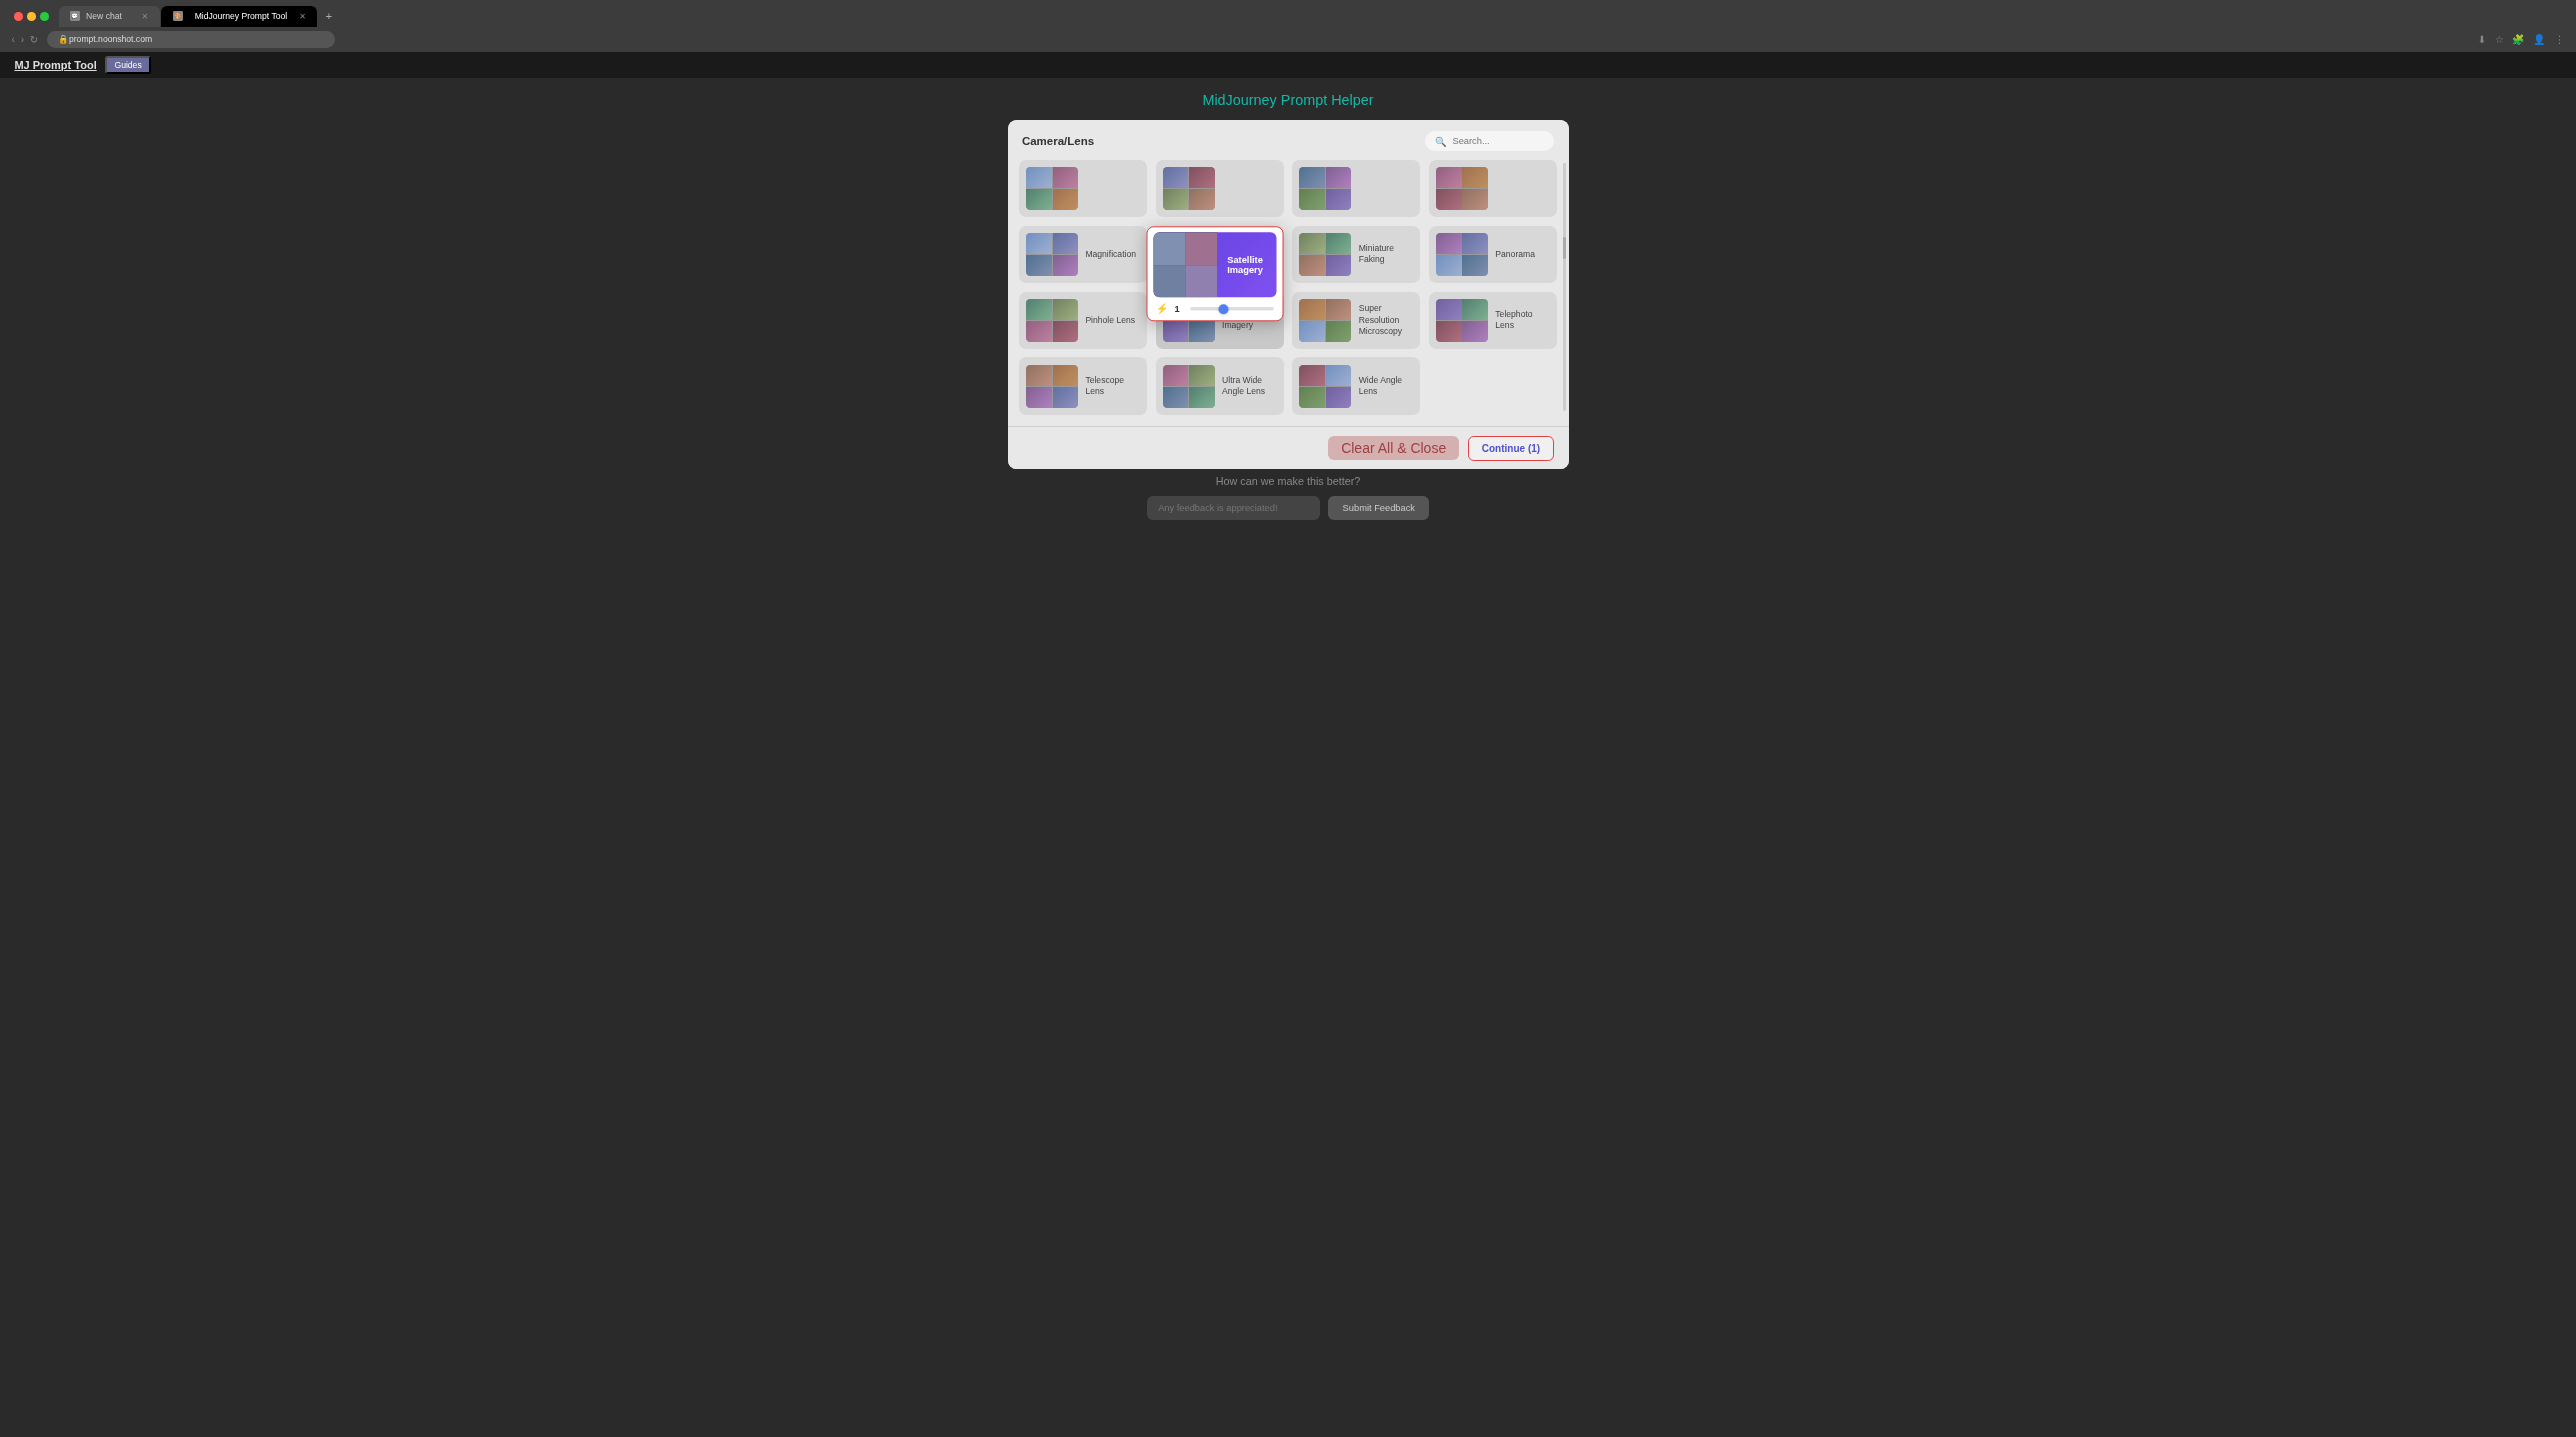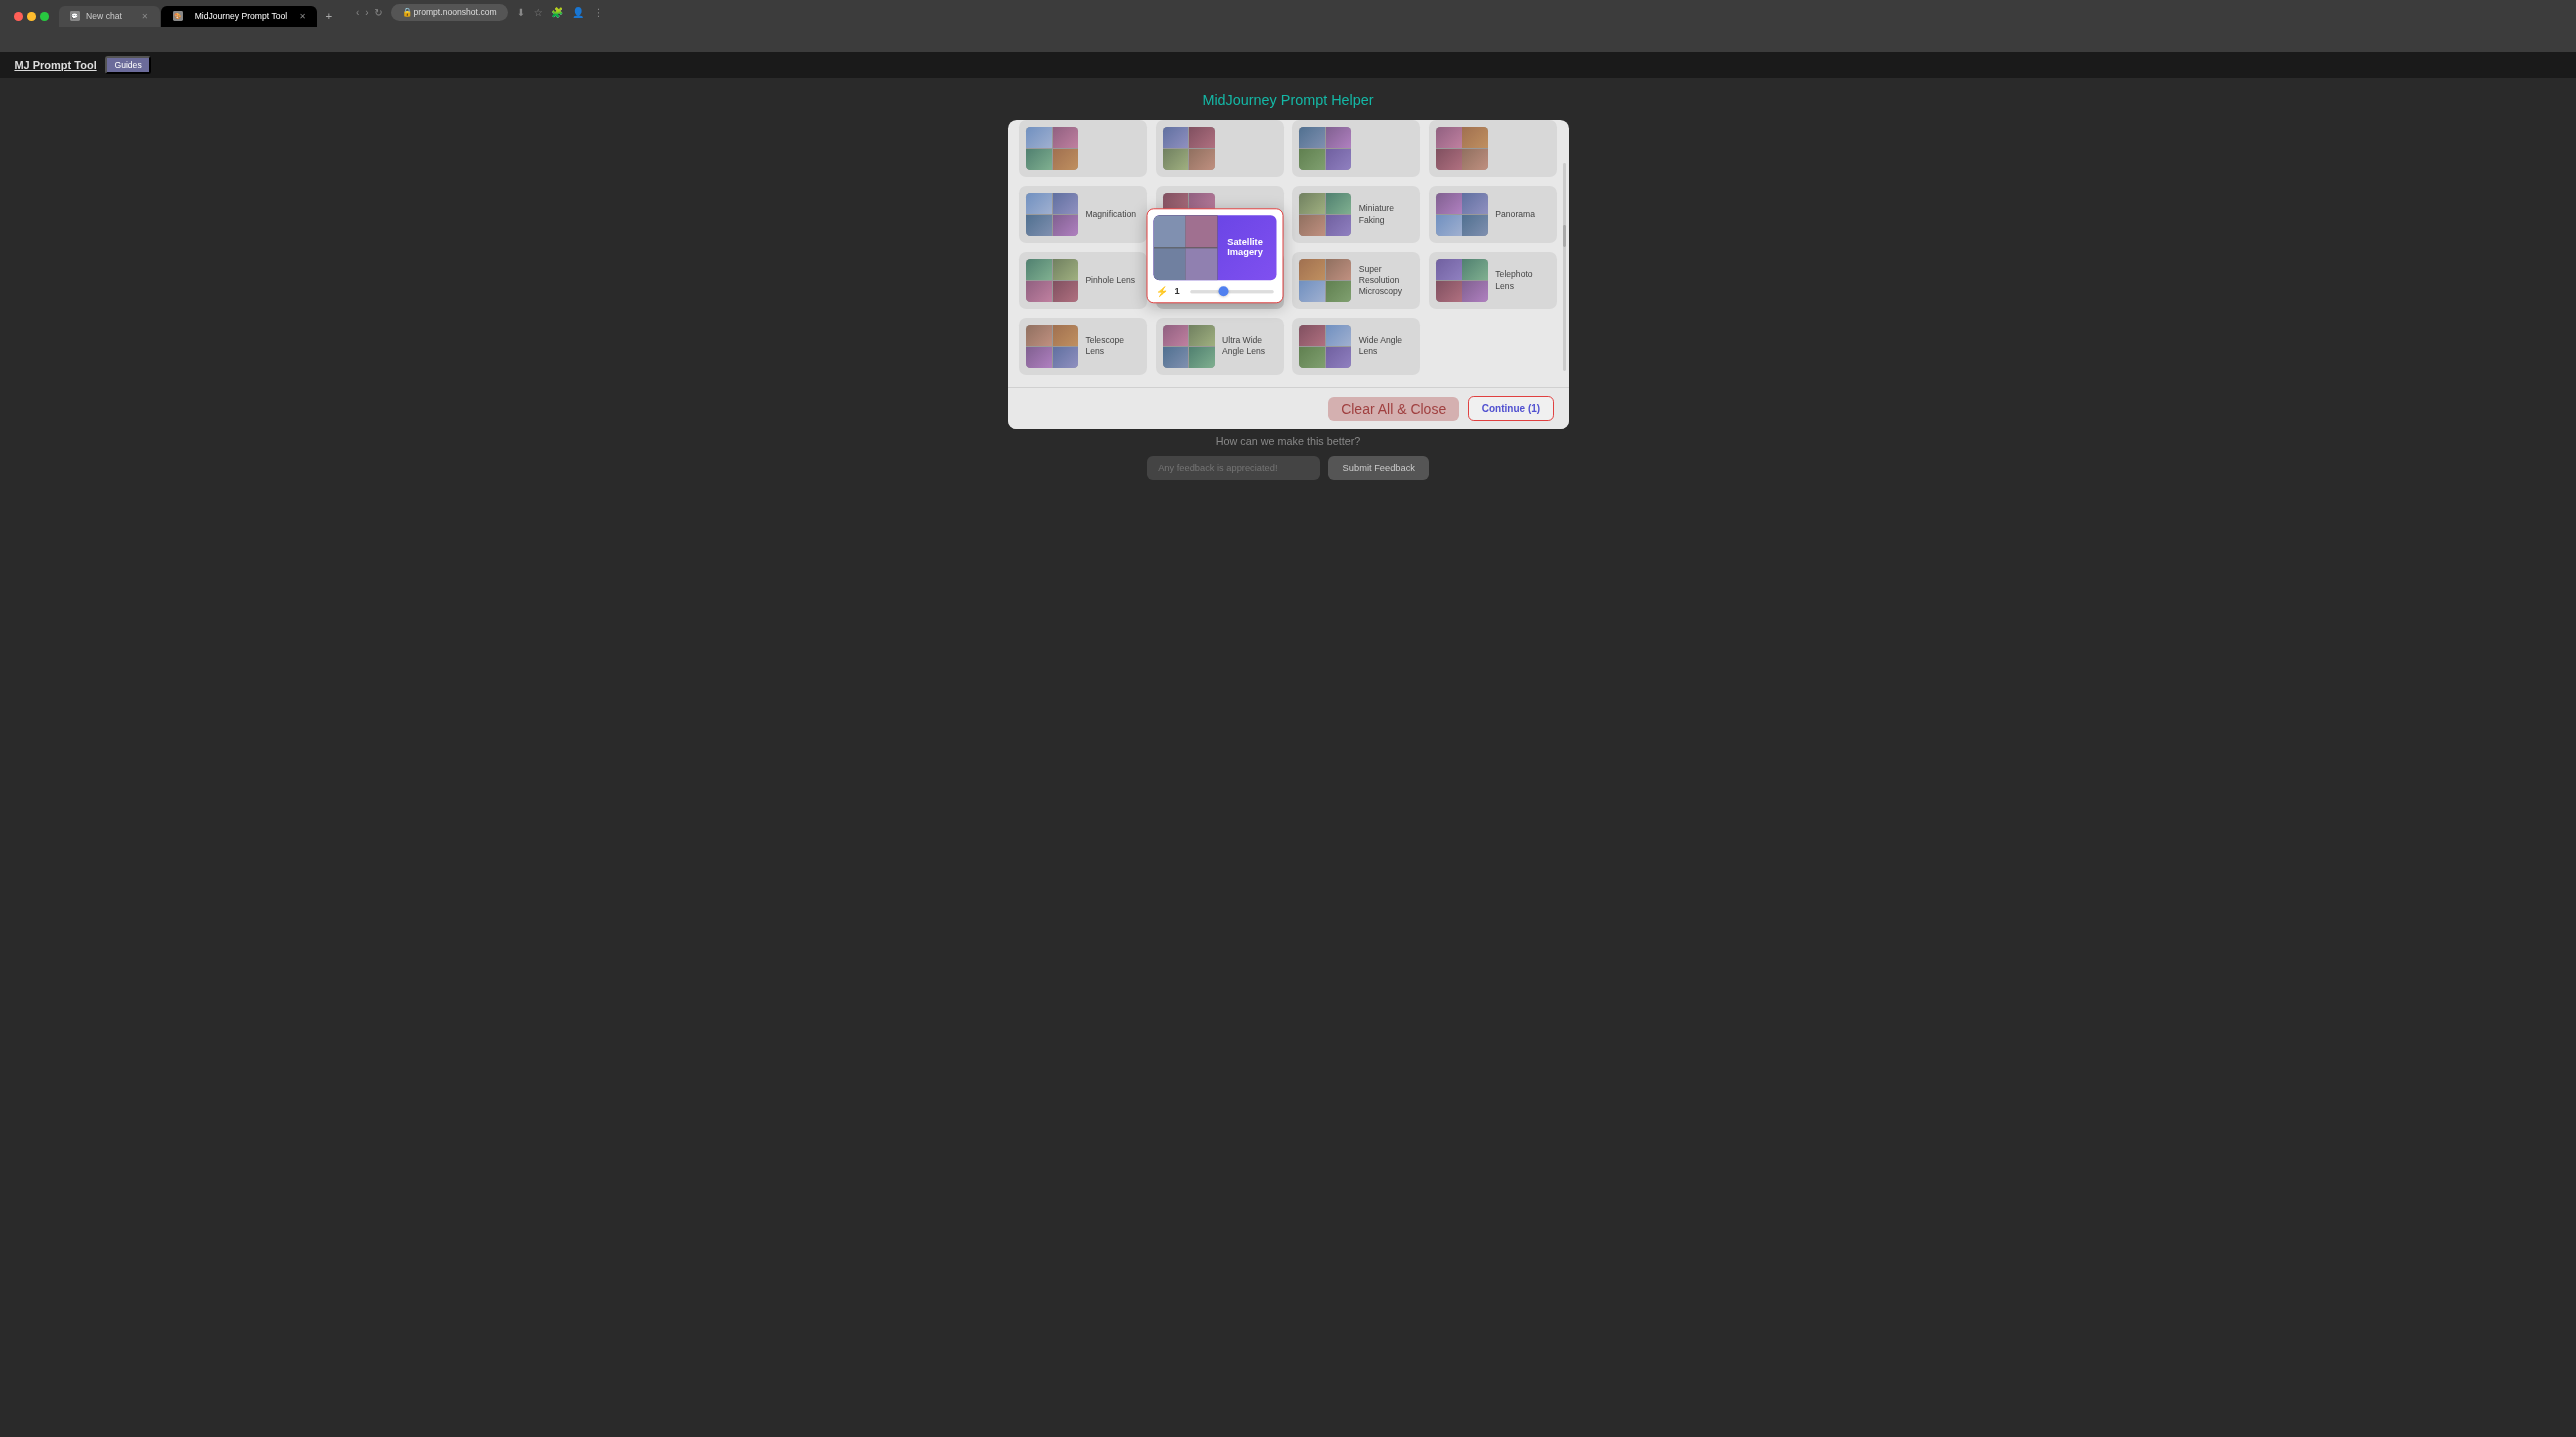--- a/index.html
+++ b/index.html
@@ -9,21 +9,21 @@
       width: 100vw;
       height: 100vh;
       overflow: hidden;
     }
 
     
     .browser-chrome {
       background: #3c3c3c;
       height: 52px;
       display: flex;
-      flex-direction: row;
+      flex-direction: column;
     }
     .tab-bar {
       display: flex;
       align-items: center;
       padding: 5.8px 5.8px 0;
       gap: 1.4px;
       height: 27px;
     }
     .traffic-lights {
       display: flex;
@@ -448,20 +448,27 @@
 
 <div class="app-header">
   <span class="app-logo">MJ Prompt Tool</span>
   <button class="guides-btn">Guides</button>
 </div>
 
 <div class="page-bg">
   <h1 class="page-title">MidJourney Prompt Helper</h1>
 
   <div class="modal">
+    <div class="modal-header">
+      <span class="modal-category-title">Camera/Lens</span>
+      <div class="search-box">
+        <span class="search-icon">🔍</span>
+        <input class="search-input" type="text" placeholder="Search..." style="">
+      </div>
+    </div>
 
     <div class="grid-container">
       <div class="grid">
 
         <div class="grid-item">
           <div class="item-thumb">
             <div class="thumb-cell c1"></div>
             <div class="thumb-cell c2"></div>
             <div class="thumb-cell c3"></div>
             <div class="thumb-cell c4"></div>

